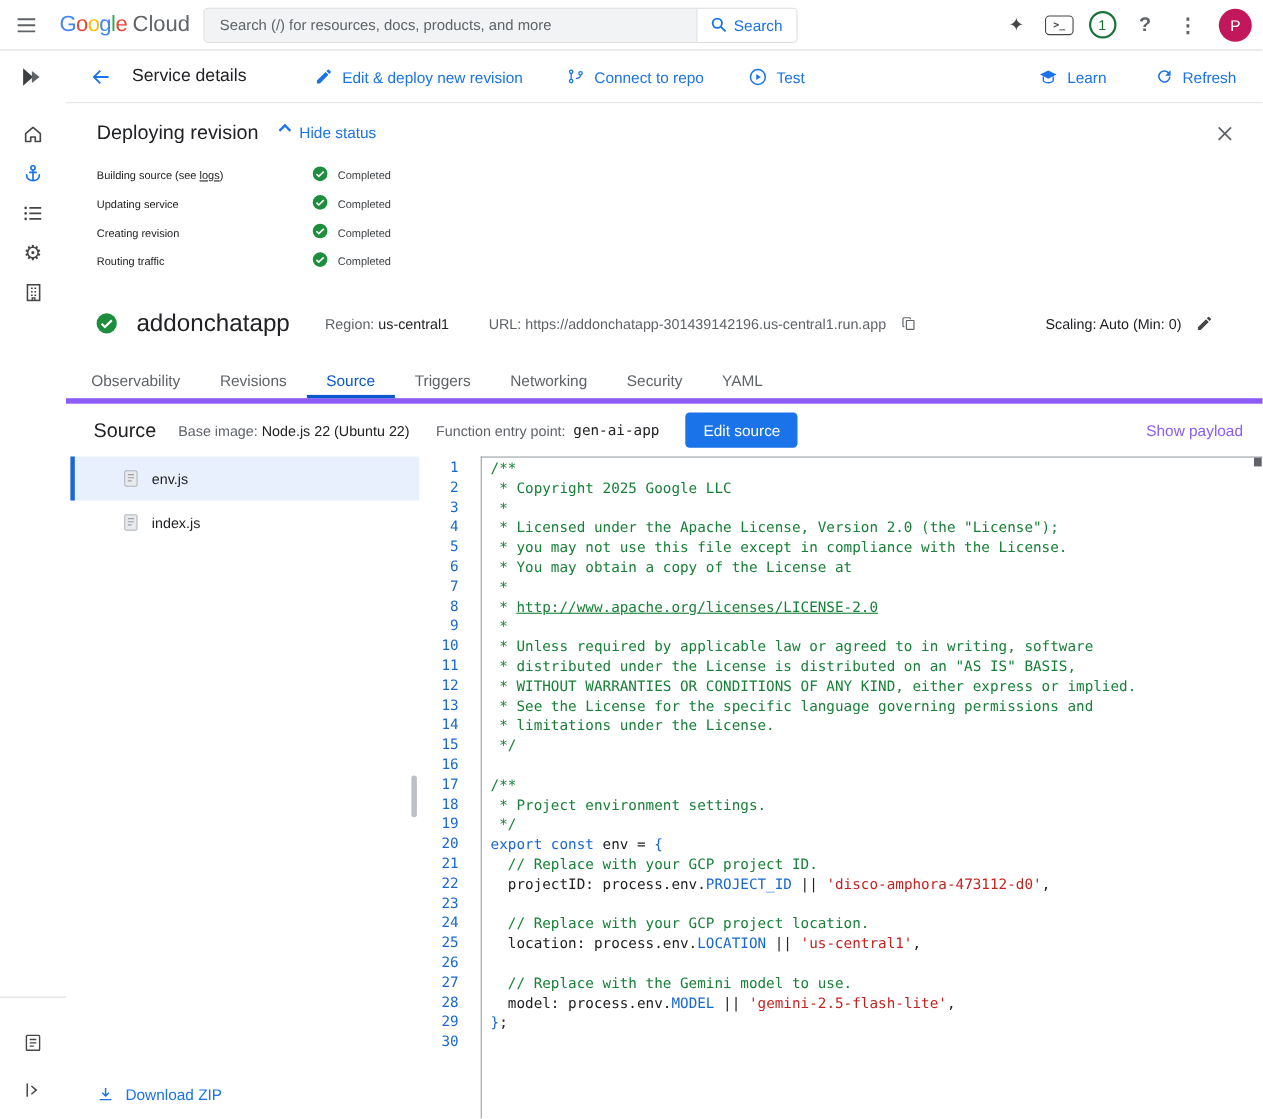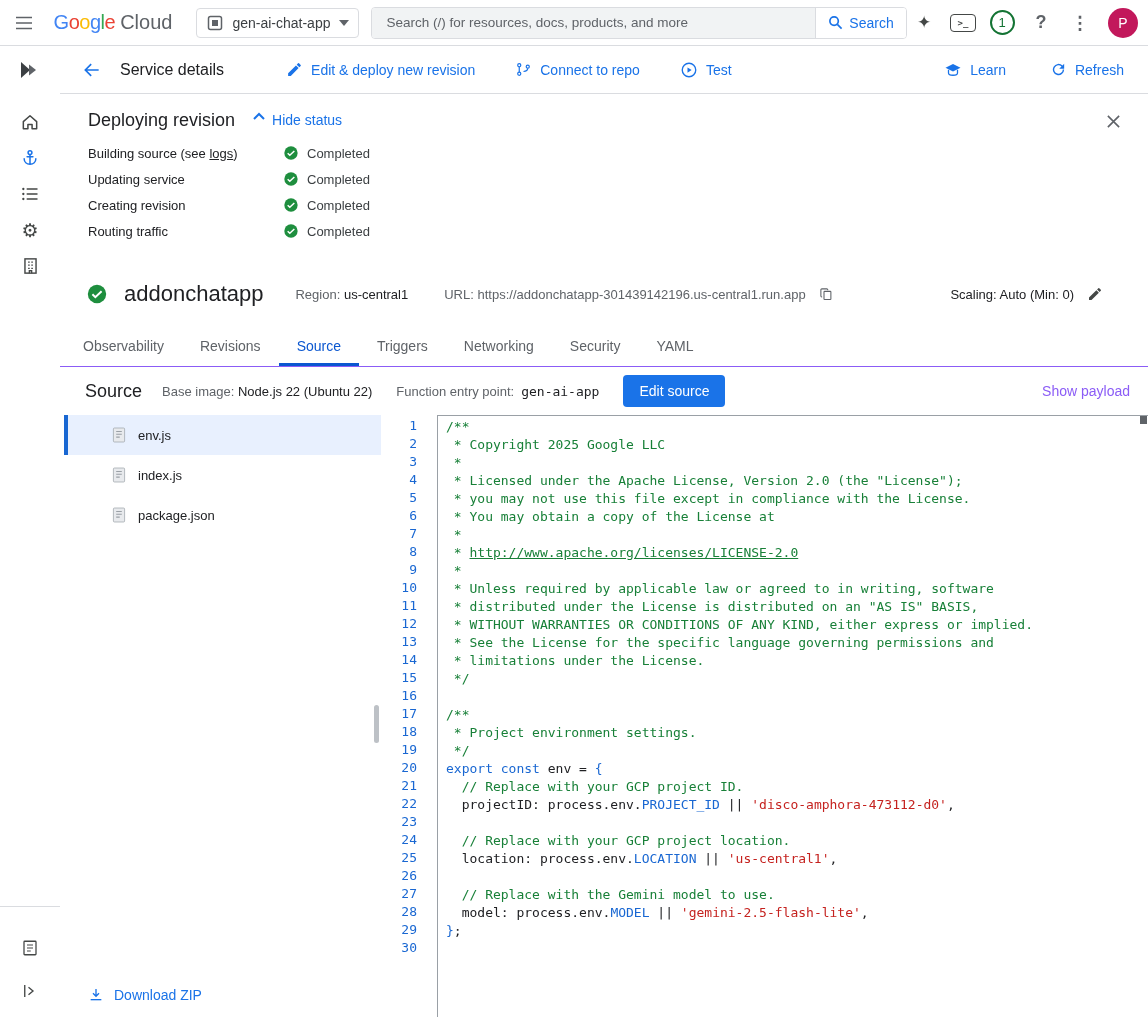--- a/index.html
+++ b/index.html
@@ -59,37 +59,37 @@
 
   
   .content{position:absolute;top:94px;left:60px;right:0;bottom:0;background:#fff;overflow:hidden}
 
   .deploy{position:relative;padding:14px 24px 0 28px}
   .deploy-head{display:flex;align-items:center;height:24px}
   .deploy-title{font-size:18px;font-weight:400;color:#202124}
   .hide-status{display:flex;gap:7px;color:#1a73e8;font-size:14px;font-weight:500;margin-left:18px}
   .close-btn{position:absolute;right:22px;top:14px;width:26px;height:26px;display:flex;align-items:center;justify-content:center}
   .status-rows{margin-top:8px}
-  .status-row{display:flex;align-items:center;height:26px;font-size:13px}
+  .status-row{display:flex;align-items:flex-end;height:26px;font-size:10px}
   .status-label{width:195px;color:#202124}
   .inline-link{text-decoration:underline;cursor:pointer}
   .status-value{margin-left:8px;color:#3c4043}
 
   .service-row{display:flex;align-items:center;margin-top:34px;height:32px;padding:0 40px 0 26px}
   .service-name{font-size:22px;font-weight:400;color:#202124;margin-left:16px;white-space:nowrap}
   .meta{font-size:13px;white-space:nowrap}
   .meta-label{color:#5f6368}
   .meta-value{color:#202124}
   .meta-gray{color:#5f6368}
   .service-row .meta.region{margin-left:32px}
   .service-row .meta.url{margin-left:36px}
   .icon-mini{width:26px;height:26px;display:flex;align-items:center;justify-content:center;margin-left:8px}
   .scaling{margin-left:auto;font-size:13px;color:#202124;white-space:nowrap}
 
-  .tabs{display:flex;margin-top:20px;border-bottom:1px solid #8b5cf6;padding-left:5px;height:37px}
+  .tabs{display:flex;margin-top:20px;border-bottom:5px solid #8b5cf6;padding-left:5px;height:37px}
   .tab{height:100%;padding:0 18px;font-size:14px;font-weight:500;color:#5f6368;
     border-bottom:3px solid transparent;line-height:33px;white-space:nowrap}
   .tab.active{color:#0b57d0;border-bottom-color:#0b57d0}
 
   .source-head{display:flex;align-items:center;height:48px;padding:0 18px 0 25px}
   .source-title{font-size:18px;font-weight:400;color:#202124}
   .source-head .meta{margin-left:20px}
   .source-head .meta.entry{margin-left:24px;display:flex;align-items:center}
   .mono{font-family:"DejaVu Sans Mono",monospace;font-size:13px;color:#202124;margin-left:7px}
   .edit-source-btn{margin-left:24px;height:32px;padding:0 16px;background:#1a73e8;color:#fff;
@@ -127,30 +127,20 @@
   <header class="topbar">
     <button class="menu-btn">
       <svg width="18" height="18" viewBox="0 0 18 18">
           <path d="M1 3.5h16M1 9h16M1 14.5h16" stroke="#5f6368" stroke-width="1.7"></path>
         </svg>
     </button>
     <div class="logo">
       <span class="gword"><span style="color: rgb(66, 133, 244);">G</span><span style="color: rgb(234, 67, 53);">o</span><span style="color: rgb(251, 188, 4);">o</span><span style="color: rgb(66, 133, 244);">g</span><span style="color: rgb(52, 168, 83);">l</span><span style="color: rgb(234, 67, 53);">e</span></span>
       <span class="cloud">Cloud</span>
     </div>
-    <button class="project-btn">
-      <svg width="16" height="16" viewBox="0 0 16 16">
-          <rect x="1.5" y="1.5" width="13" height="13" rx="2" fill="none" stroke="#5f6368" stroke-width="1.5"></rect>
-          <rect x="5" y="5" width="6" height="6" fill="#5f6368"></rect>
-        </svg>
-      <span>gen-ai-chat-app</span>
-      <svg width="10" height="6" viewBox="0 0 10 6">
-          <path d="M0 0l5 6 5-6z" fill="#5f6368"></path>
-        </svg>
-    </button>
     <div class="search-wrap">
       <input class="search-input" type="text" placeholder="Search (/) for resources, docs, products, and more" style="">
       <button class="search-btn">
         <svg width="15" height="15" viewBox="0 0 16 16">
             <circle cx="6.5" cy="6.5" r="4.5" fill="none" stroke="#1a73e8" stroke-width="1.8"></circle>
             <path d="M10 10l4.5 4.5" stroke="#1a73e8" stroke-width="1.8"></path>
           </svg>
         <span>Search</span>
       </button>
     </div>
@@ -388,27 +378,20 @@
                 <path d="M6 6h8M6 10h8M6 14h5" stroke="#9aa0a6" stroke-width="1.5"></path>
               </svg>
               <span>env.js</span>
             </div>
             <div class="file-row">
               <svg width="14" height="16" viewBox="0 0 20 22">
                 <rect x="2" y="1" width="16" height="20" rx="1.5" fill="#e8eaed" stroke="#9aa0a6"></rect>
                 <path d="M6 6h8M6 10h8M6 14h5" stroke="#9aa0a6" stroke-width="1.5"></path>
               </svg>
               <span>index.js</span>
-            </div>
-            <div class="file-row">
-              <svg width="14" height="16" viewBox="0 0 20 22">
-                <rect x="2" y="1" width="16" height="20" rx="1.5" fill="#e8eaed" stroke="#9aa0a6"></rect>
-                <path d="M6 6h8M6 10h8M6 14h5" stroke="#9aa0a6" stroke-width="1.5"></path>
-              </svg>
-              <span>package.json</span>
             </div>
           </div>
         <div class="file-scroll"></div>
         <button class="download-bar">
           <svg width="16" height="16" viewBox="0 0 24 24">
               <path d="M12 3v11M7.5 9.5L12 14l4.5-4.5" fill="none" stroke="#1a73e8" stroke-width="2"></path>
               <path d="M4 19h16" stroke="#1a73e8" stroke-width="2"></path>
             </svg>
           <span>Download ZIP</span>
         </button>

